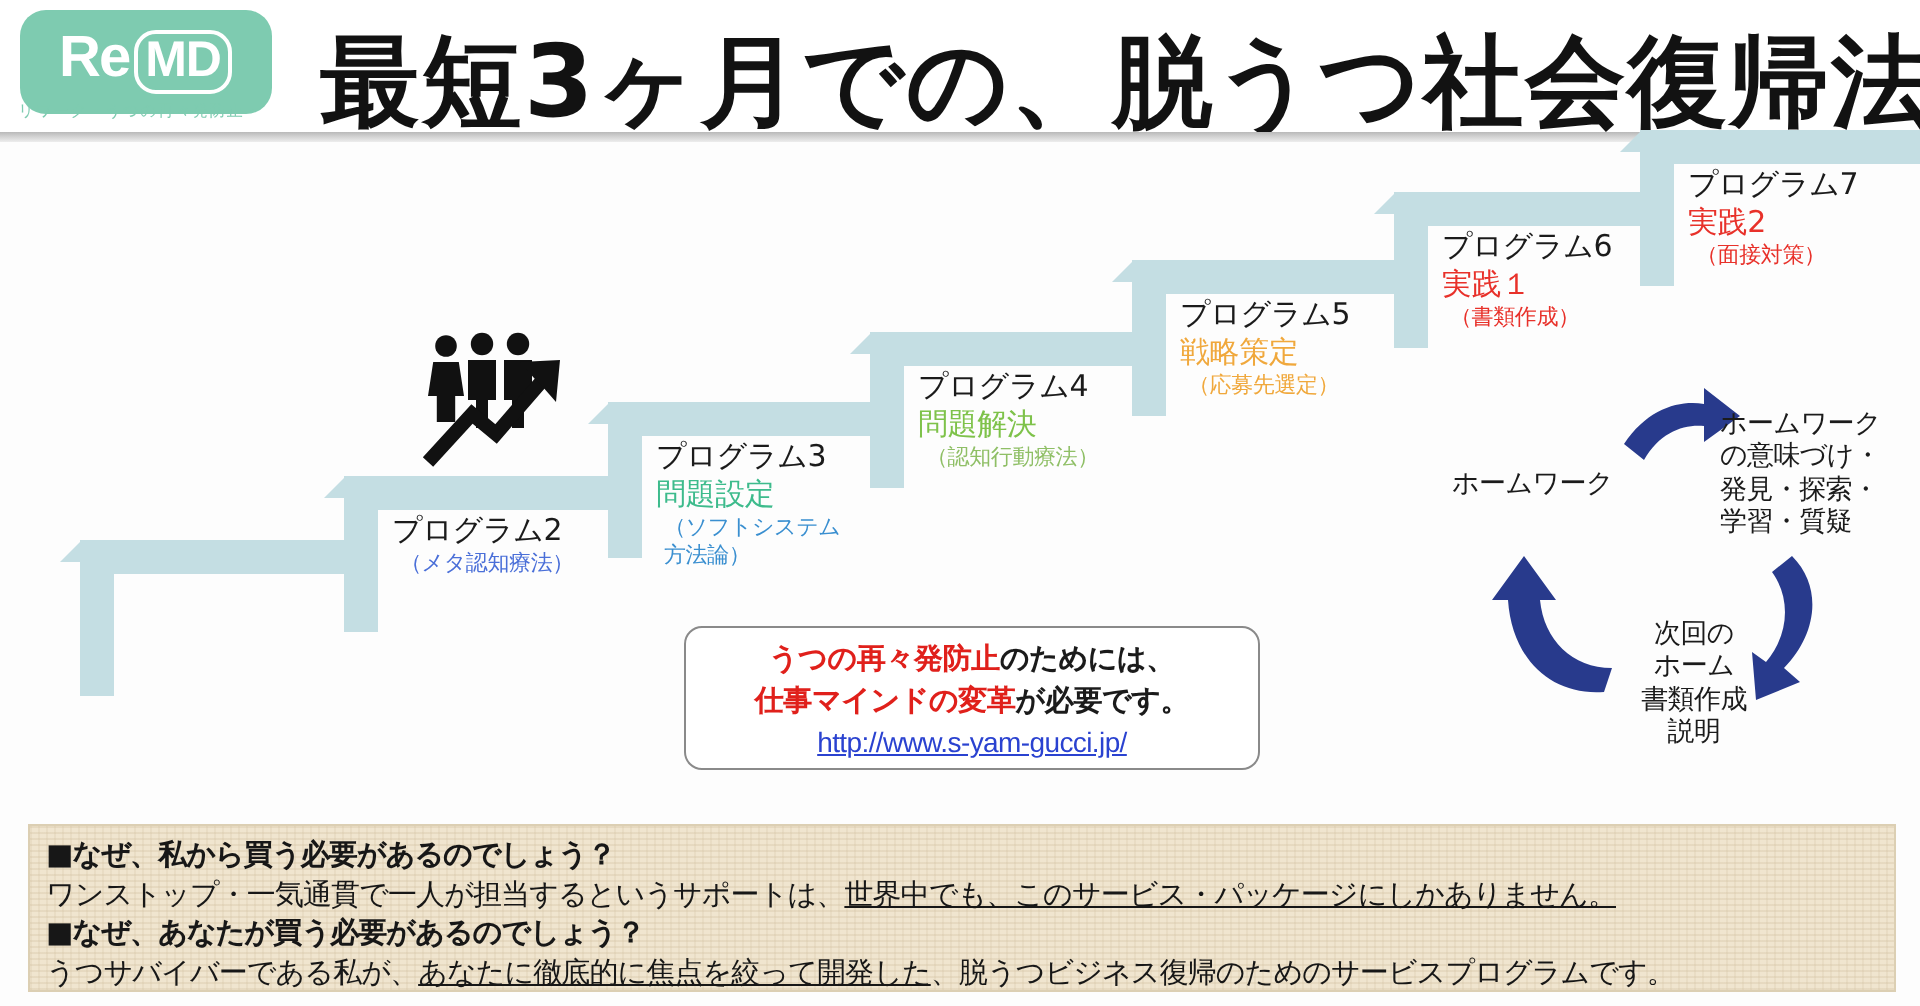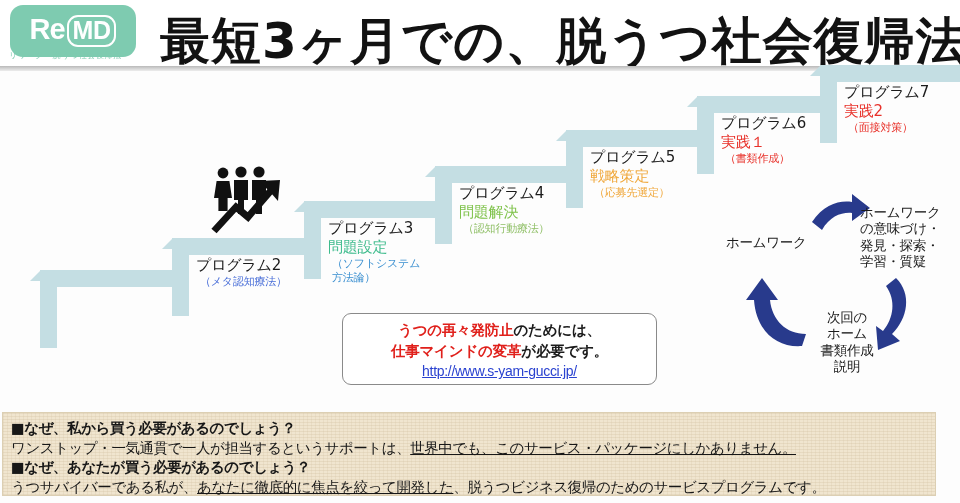--- a/index.html
+++ b/index.html
@@ -155,21 +155,21 @@
     color: #1b1b1b;
     font-family: "DejaVu Sans", sans-serif;
     white-space: nowrap;
     letter-spacing: 0.4px;
   }
 
   
   .callout {
     position: absolute;
     left: 342px; top: 313px;
-    width: 315px; height: 72px;
+    width: 288px; height: 72px;
     border: 1.6px solid #8a8a8a;
     border-radius: 9px;
     background: #ffffff;
     box-sizing: border-box;
     padding: 6px 0 0 0;
     text-align: center;
   }
   .callout-line {
     font-size: 14.5px;
     line-height: 1.45;
@@ -201,21 +201,21 @@
     line-height: 1.22;
     letter-spacing: -0.3px;
   }
   .cyc-hw { left: 26px; top: 44px; white-space: nowrap; }
   .cyc-right { left: 160px; top: 14px; width: 104px; text-align: left; }
   .cyc-bottom { left: 112px; top: 119px; width: 70px; text-align: center; }
 
   
   .banner {
     position: absolute;
-    left: 2px; top: 412px;
+    left: 14px; top: 412px;
     width: 934px; height: 84px;
     background: #f0e5cf;
     border: 1px solid #dccfb3;
     box-sizing: border-box;
     padding: 6px 6px 0 8px;
     background-image:
       repeating-linear-gradient(0deg, rgba(208,190,158,0.30) 0px, rgba(208,190,158,0.30) 1px, rgba(0,0,0,0) 1px, rgba(0,0,0,0) 3px),
       repeating-linear-gradient(90deg, rgba(208,190,158,0.22) 0px, rgba(208,190,158,0.22) 1px, rgba(0,0,0,0) 1px, rgba(0,0,0,0) 4px);
   }
   .banner-line {
@@ -232,21 +232,21 @@
 </head>
 <body>
 
 <div id="stage">
 
   <div class="header">
     <div class="logo-wrap">
       <div class="logo-badge">
         <span class="logo-text"><span class="logo-re">Re</span><span class="logo-md">MD</span></span>
       </div>
-      <div class="logo-sub">リワーク・脱うつ社会復帰法・</div>
+      <div class="logo-sub">リワーク・うつの再々発防止・</div>
     </div>
     <div class="main-title">最短3ヶ月での、脱うつ社会復帰法</div>
   </div>
   <div class="header-rule"></div>
 
   <div class="stairs">
 
     <div class="step" style="left:30px; top:202px;">
       <div class="step-notch" style="border-bottom-color: rgb(196, 222, 227);"></div>
       <div class="step-bar-top" style="background: rgb(196, 222, 227);"></div>

